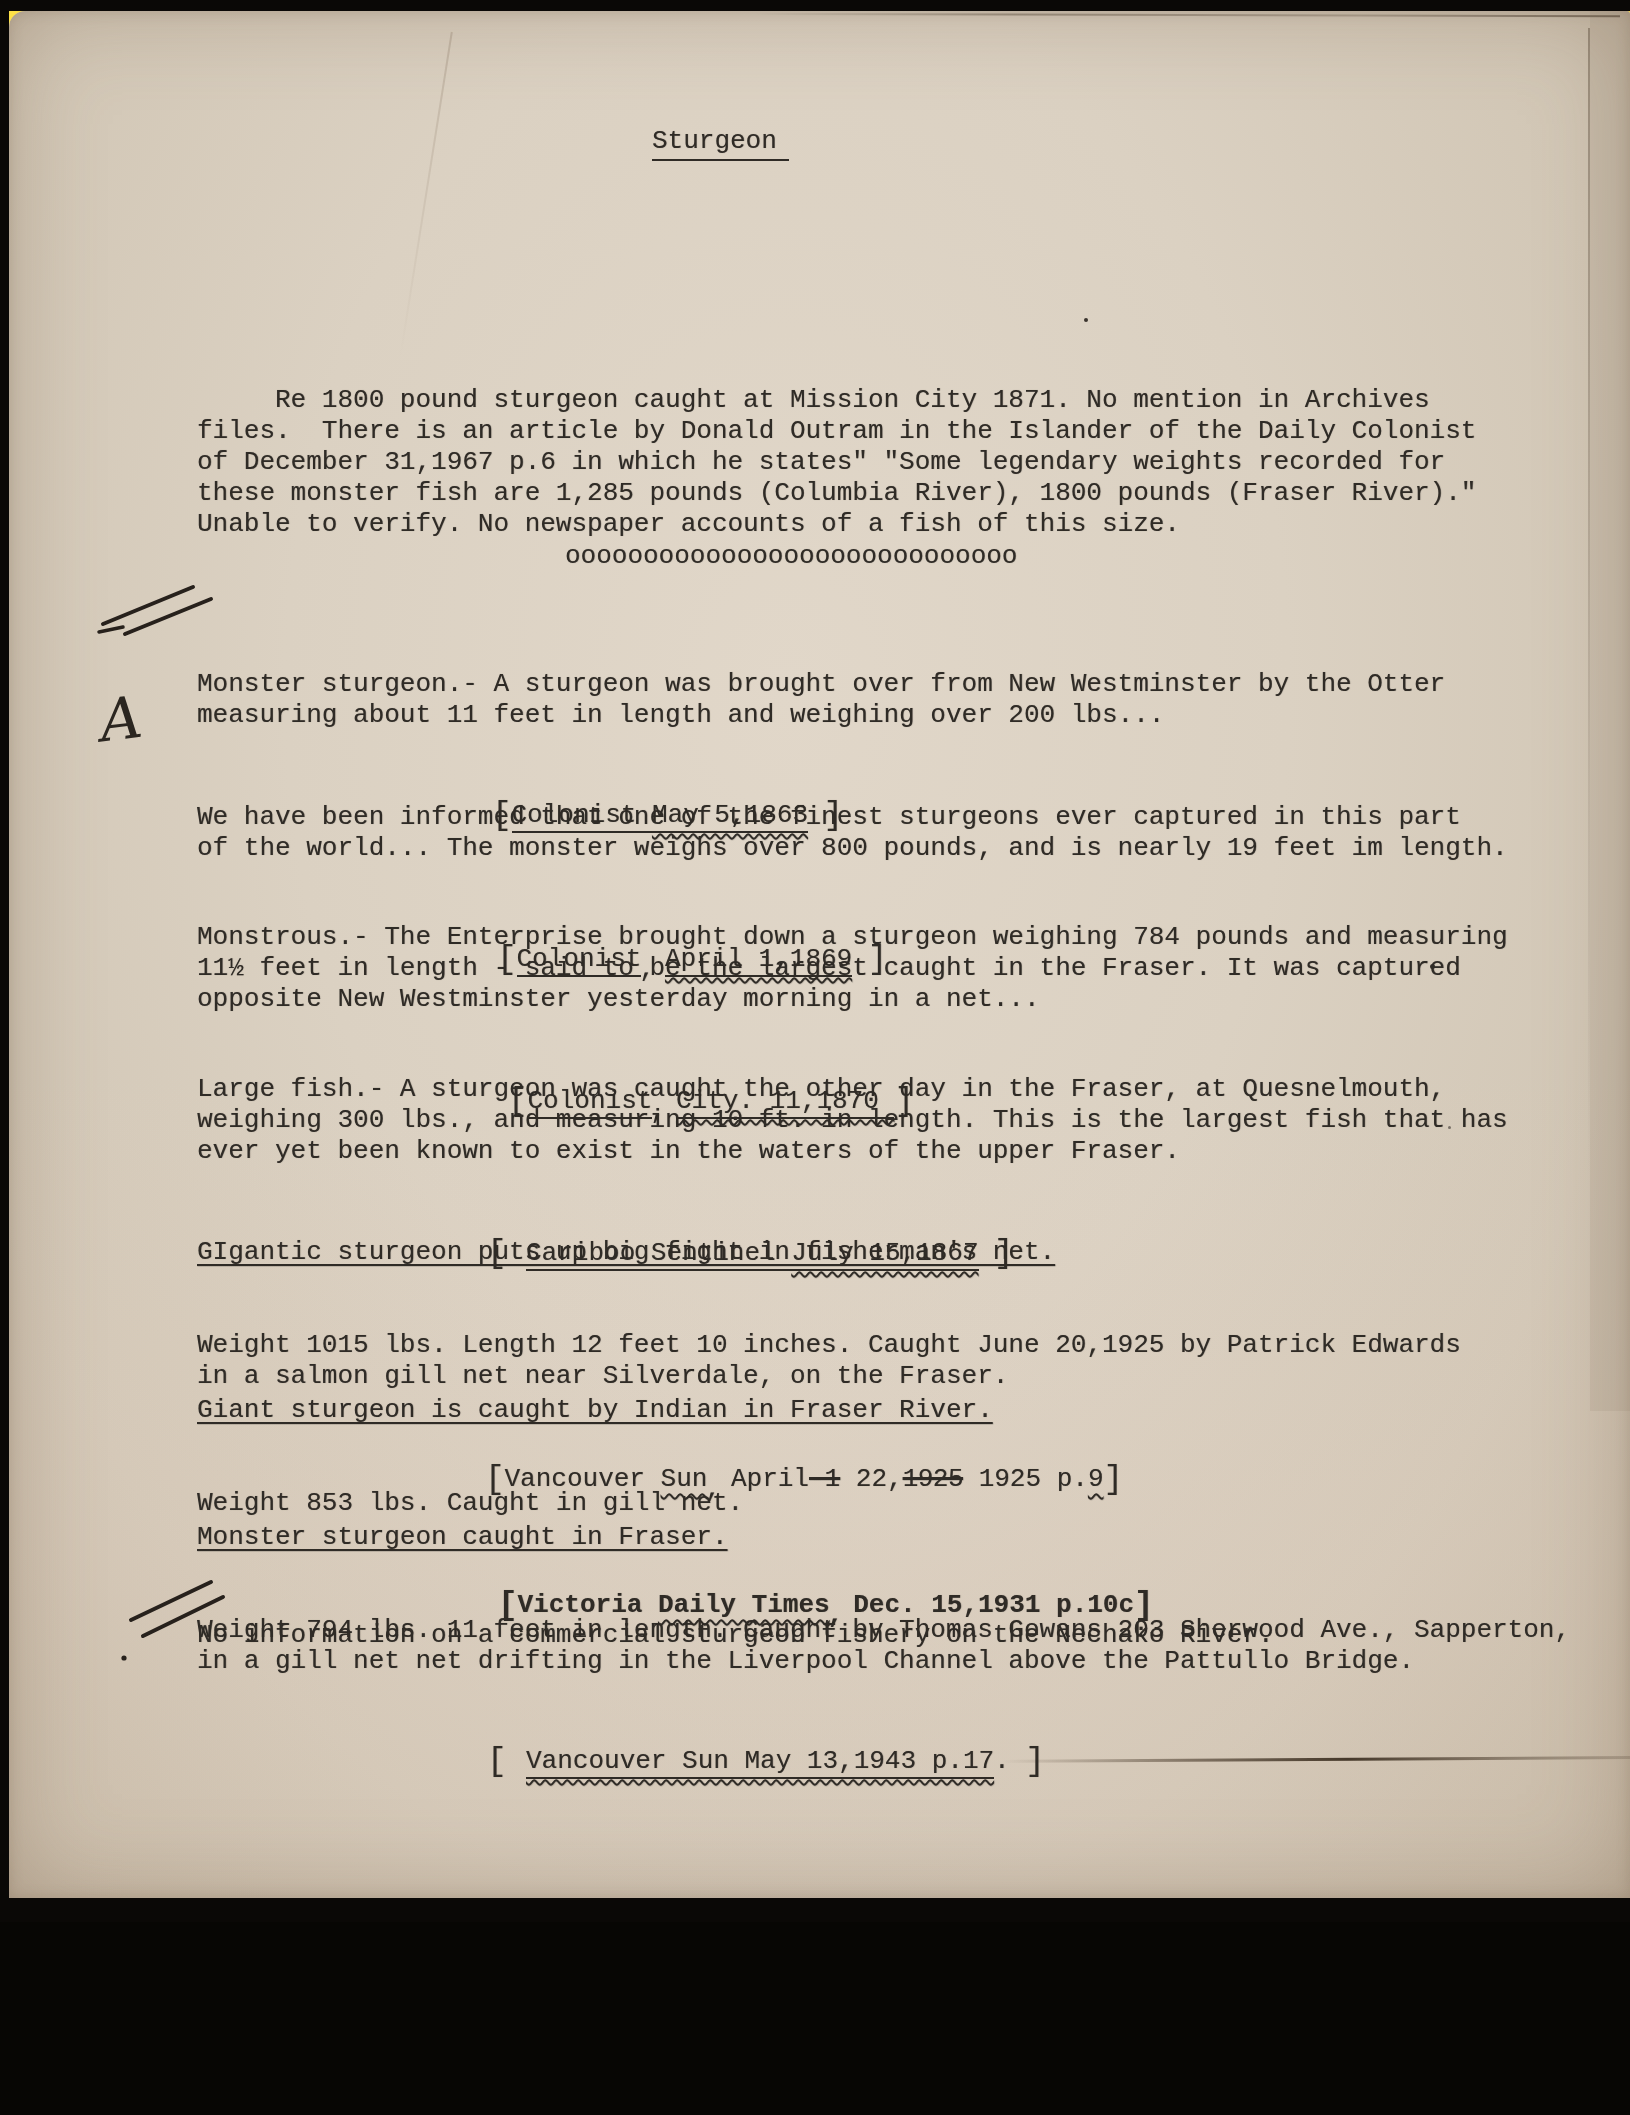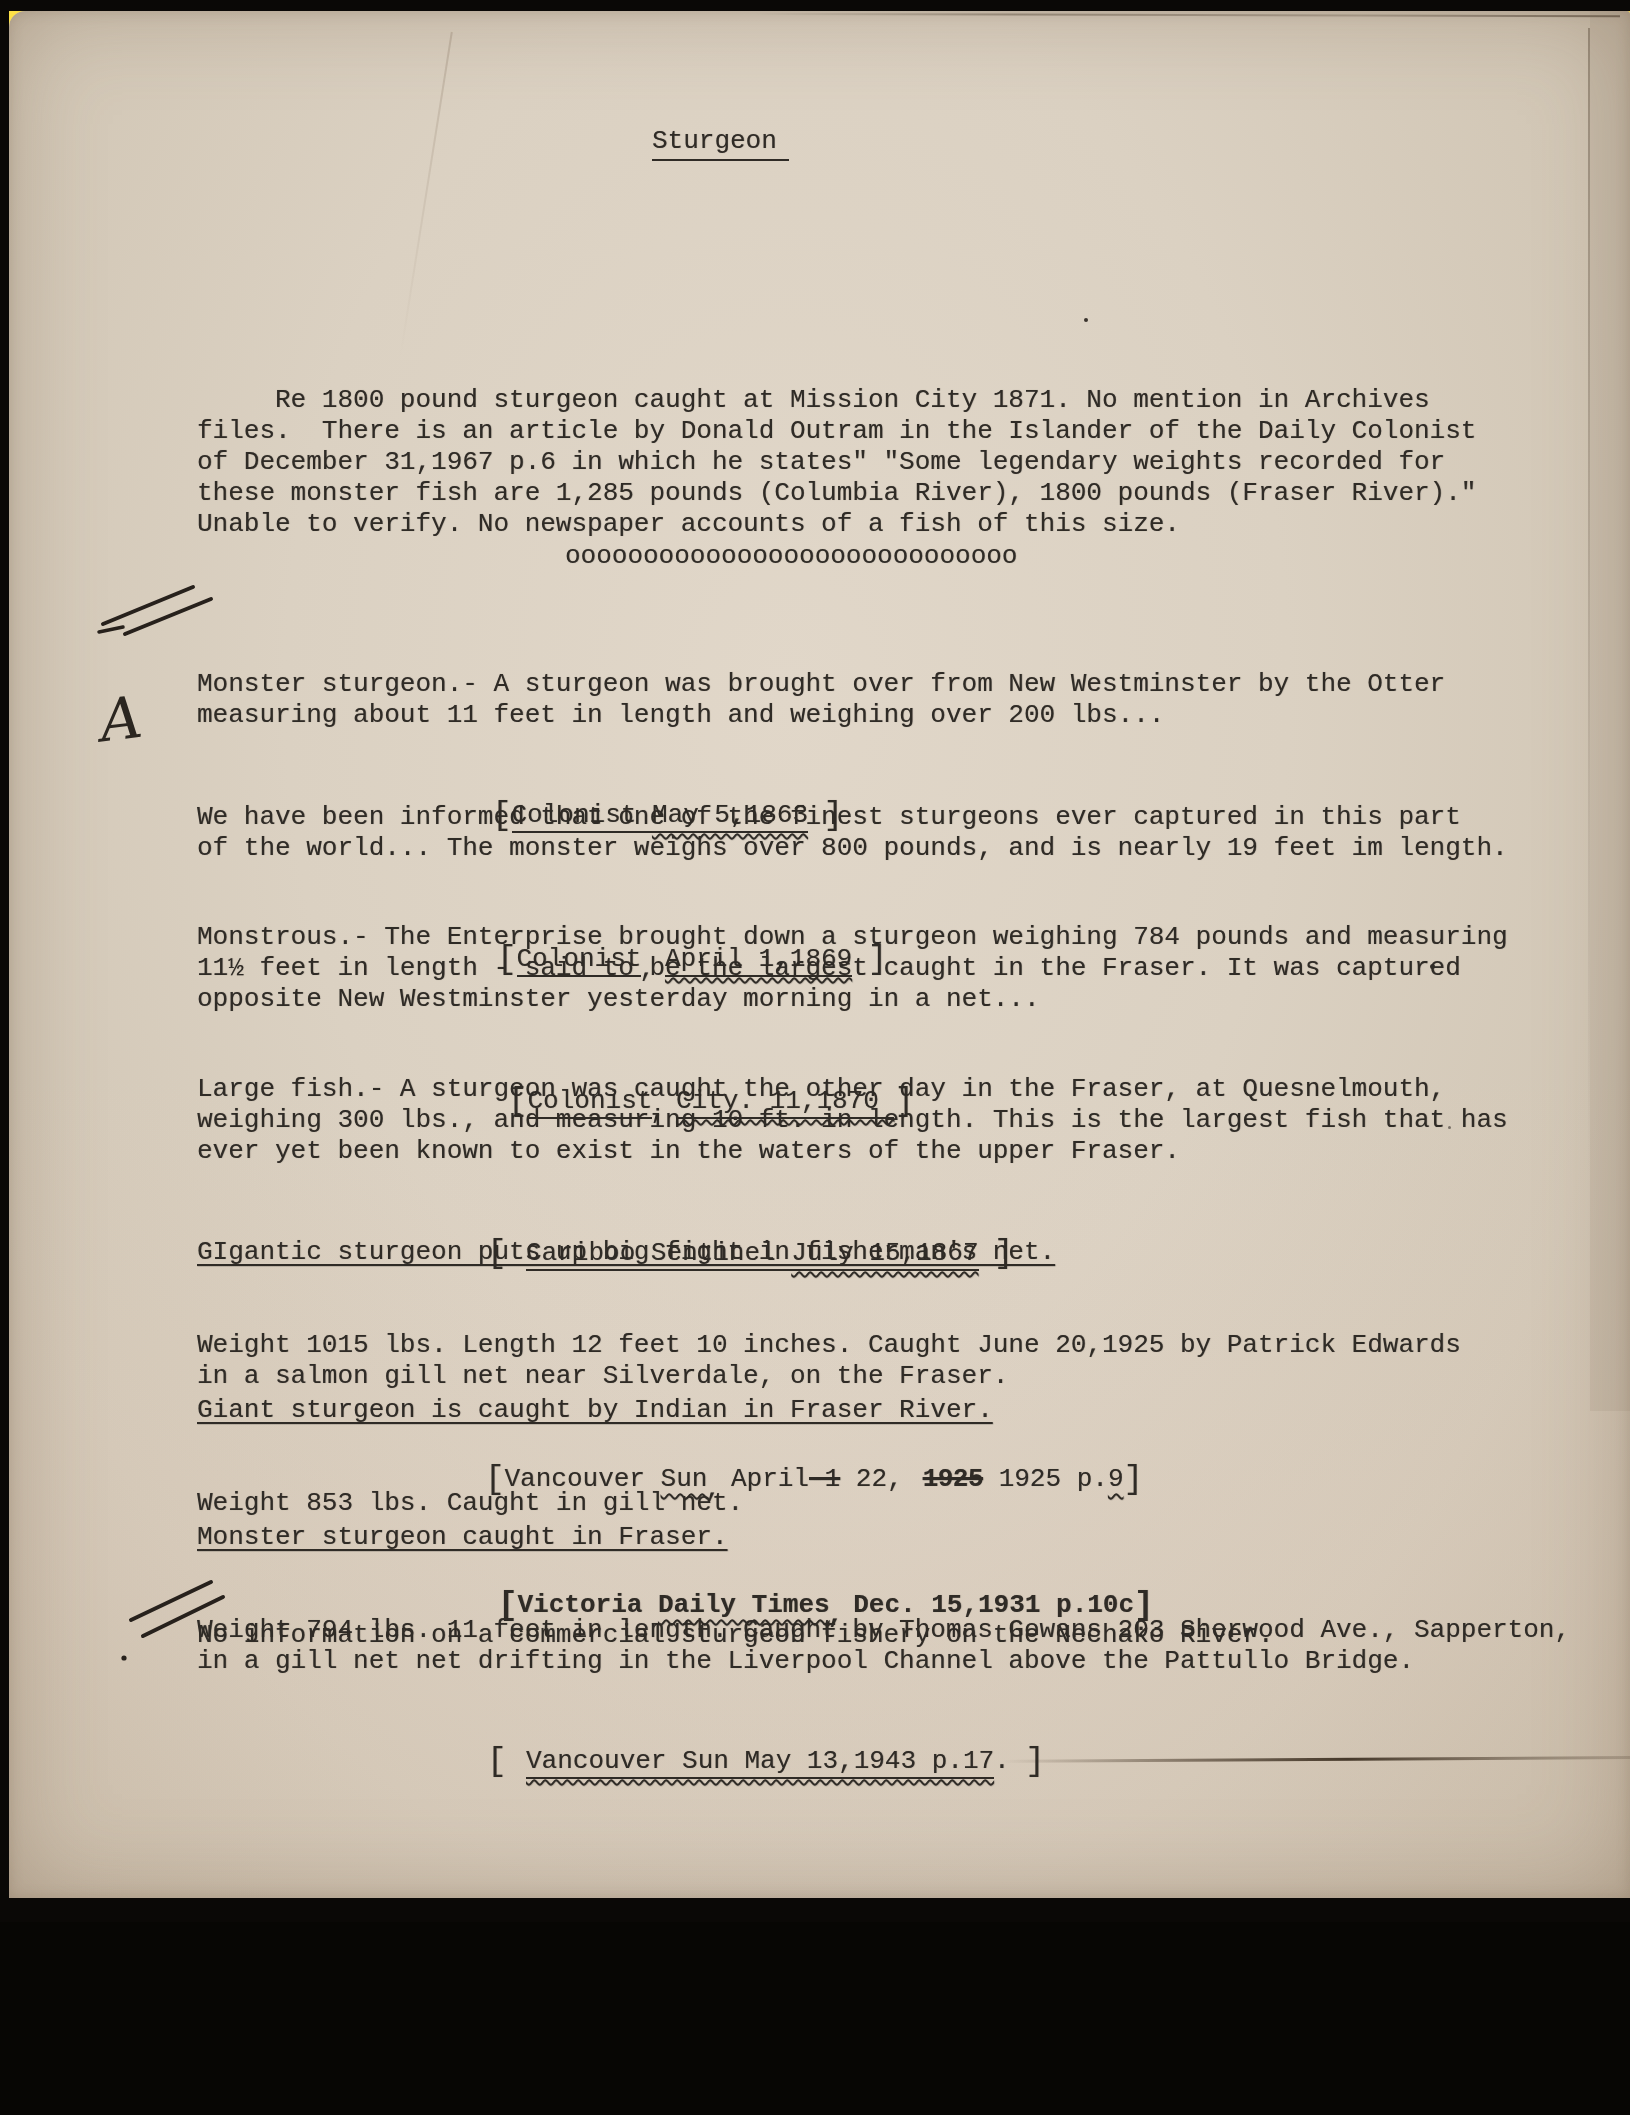--- a/index.html
+++ b/index.html
@@ -16,21 +16,21 @@
   #doc-title{text-decoration:none;border-bottom:2.5px solid #2f2b26;padding:0 12px 2px 0;}
   .entry-heading{text-decoration:underline;text-decoration-thickness:2px;text-underline-offset:5px;white-space:pre;}
   .entry-body{white-space:pre;}
   .citation{display:block;white-space:pre;line-height:31px;}
   .seg-p{}
   .seg-u{border-bottom:2px solid currentColor;padding-bottom:1px;}
   .seg-w{text-decoration:underline wavy;text-decoration-thickness:1.6px;text-underline-offset:7px;}
   .seg-uw{border-bottom:2px solid currentColor;padding-bottom:1px;
           text-decoration:underline wavy;text-decoration-thickness:1.6px;text-underline-offset:11px;}
   .seg-x{text-decoration:line-through;text-decoration-thickness:2.5px;}
-  .seg-xb{text-decoration:line-through;text-decoration-thickness:2.5px;font-weight:bold;letter-spacing:-0.5px;margin-left:20px;}
+  .seg-xb{text-decoration:line-through;text-decoration-thickness:2.5px;font-weight:normal;letter-spacing:-0.5px;}
   .seg-br{font-size:1.25em;vertical-align:-2px;}
   .seg-hc{display:inline-block;width:8px;position:relative;top:10px;left:-2px;}
   .edge{position:absolute;background:#0a0806;}
   .crease{position:absolute;pointer-events:none;}
   .dot{position:absolute;background:#3a342e;border-radius:50%;}
   #hand-a{position:absolute;left:100px;top:690px;font-family:"DejaVu Serif",serif;font-style:italic;
           font-size:58px;color:#2b2620;transform:rotate(-7deg);line-height:1;}
   svg.mark{position:absolute;overflow:visible;}
 </style>
 </head>

